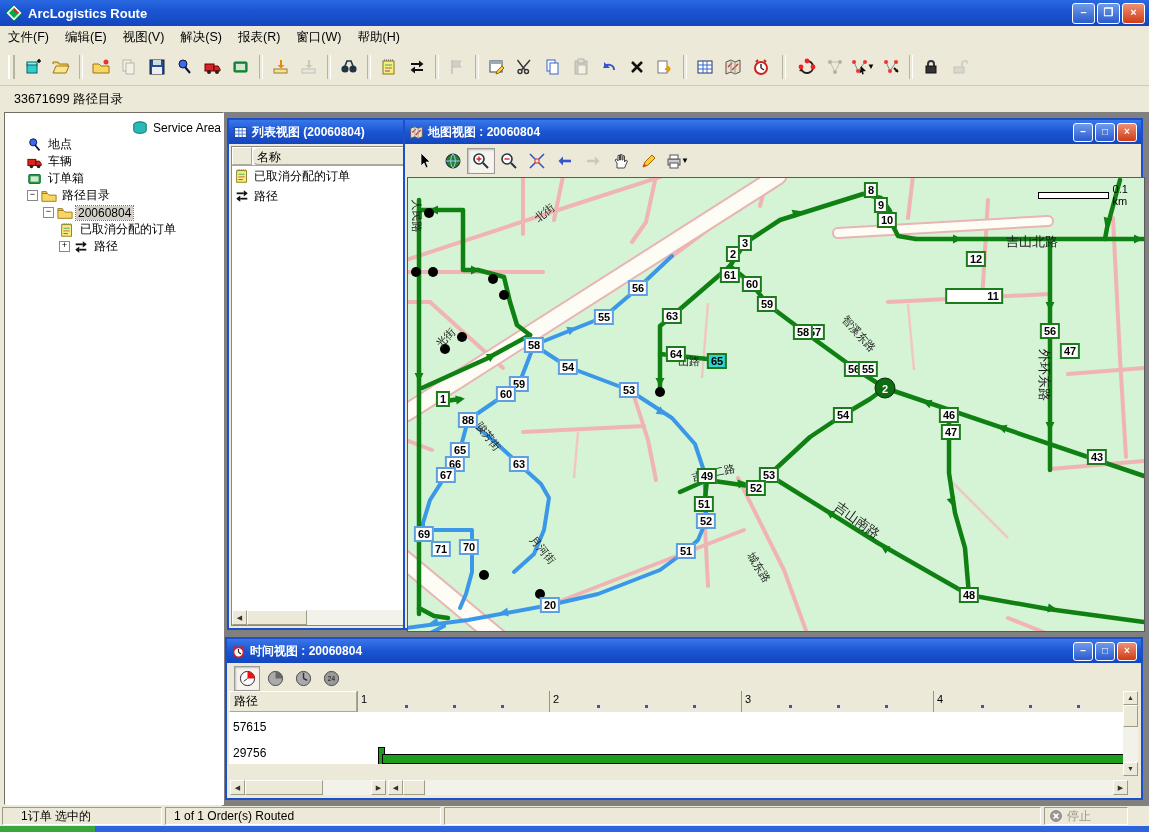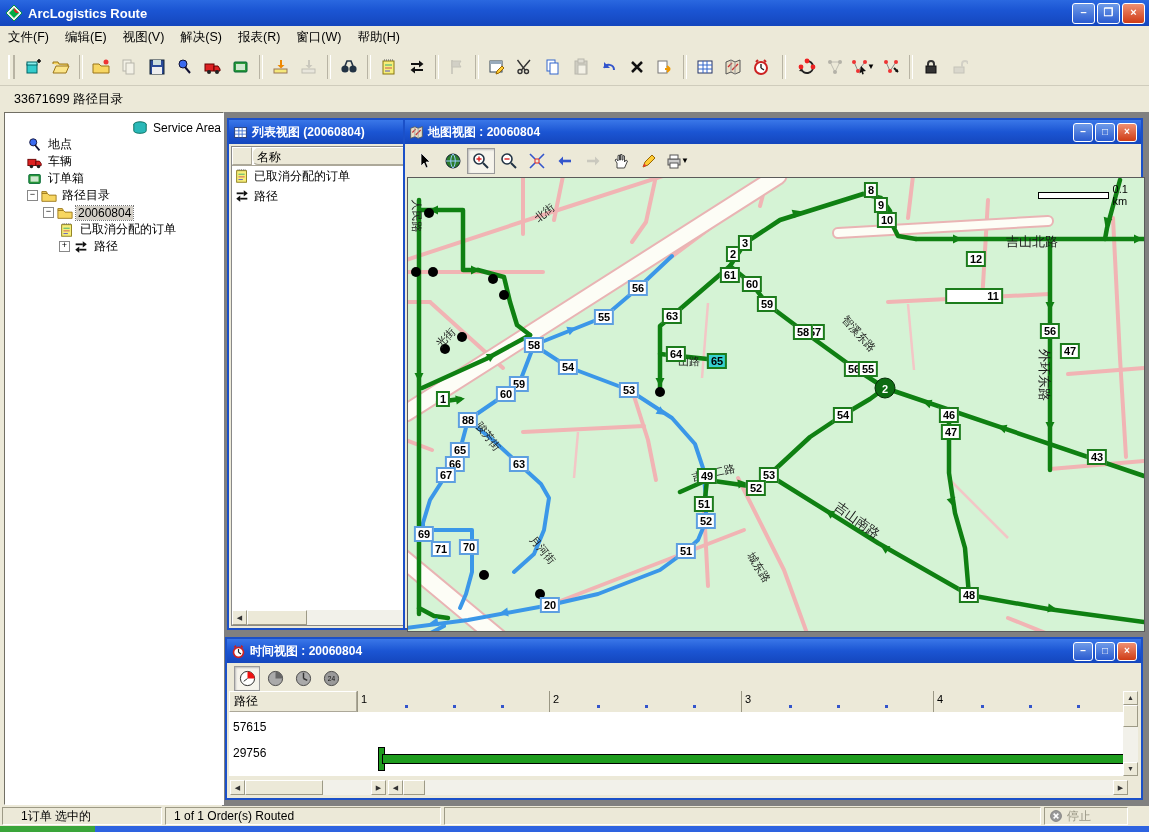--- a/index.html
+++ b/index.html
@@ -790,21 +790,21 @@
       <span class="ruler-num" style="left:516px">3</span>
       <span class="qdot" style="left:560px"></span>
       <span class="qdot" style="left:608px"></span>
       <span class="qdot" style="left:656px"></span>
       <span class="ruler-line" style="left:704px"></span>
       <span class="ruler-num" style="left:708px">4</span>
       <span class="qdot" style="left:752px"></span>
       <span class="qdot" style="left:800px"></span>
       <span class="qdot" style="left:848px"></span>
     </div>
-  <div id="timerows" style="width:899px;height:64px;">
+  <div id="timerows" style="width:899px;height:52px;">
       <span class="trowlab" style="top:8px">57615</span>
       <span class="trowlab" style="top:34px">29756</span>
       <span id="timebarcap" style="left:149px;top:35px"></span>
       <span id="timebar" style="left:153px;top:42px;width:748px"></span>
     </div>
   <div class="hscroll" style="left:3px;bottom:3px;width:156px;">
     <span class="sbtn">◀</span>
     <span class="sthumb" style="width:78px;"></span>
     <span style="flex:1;"></span>
     <span class="sbtn">▶</span>

